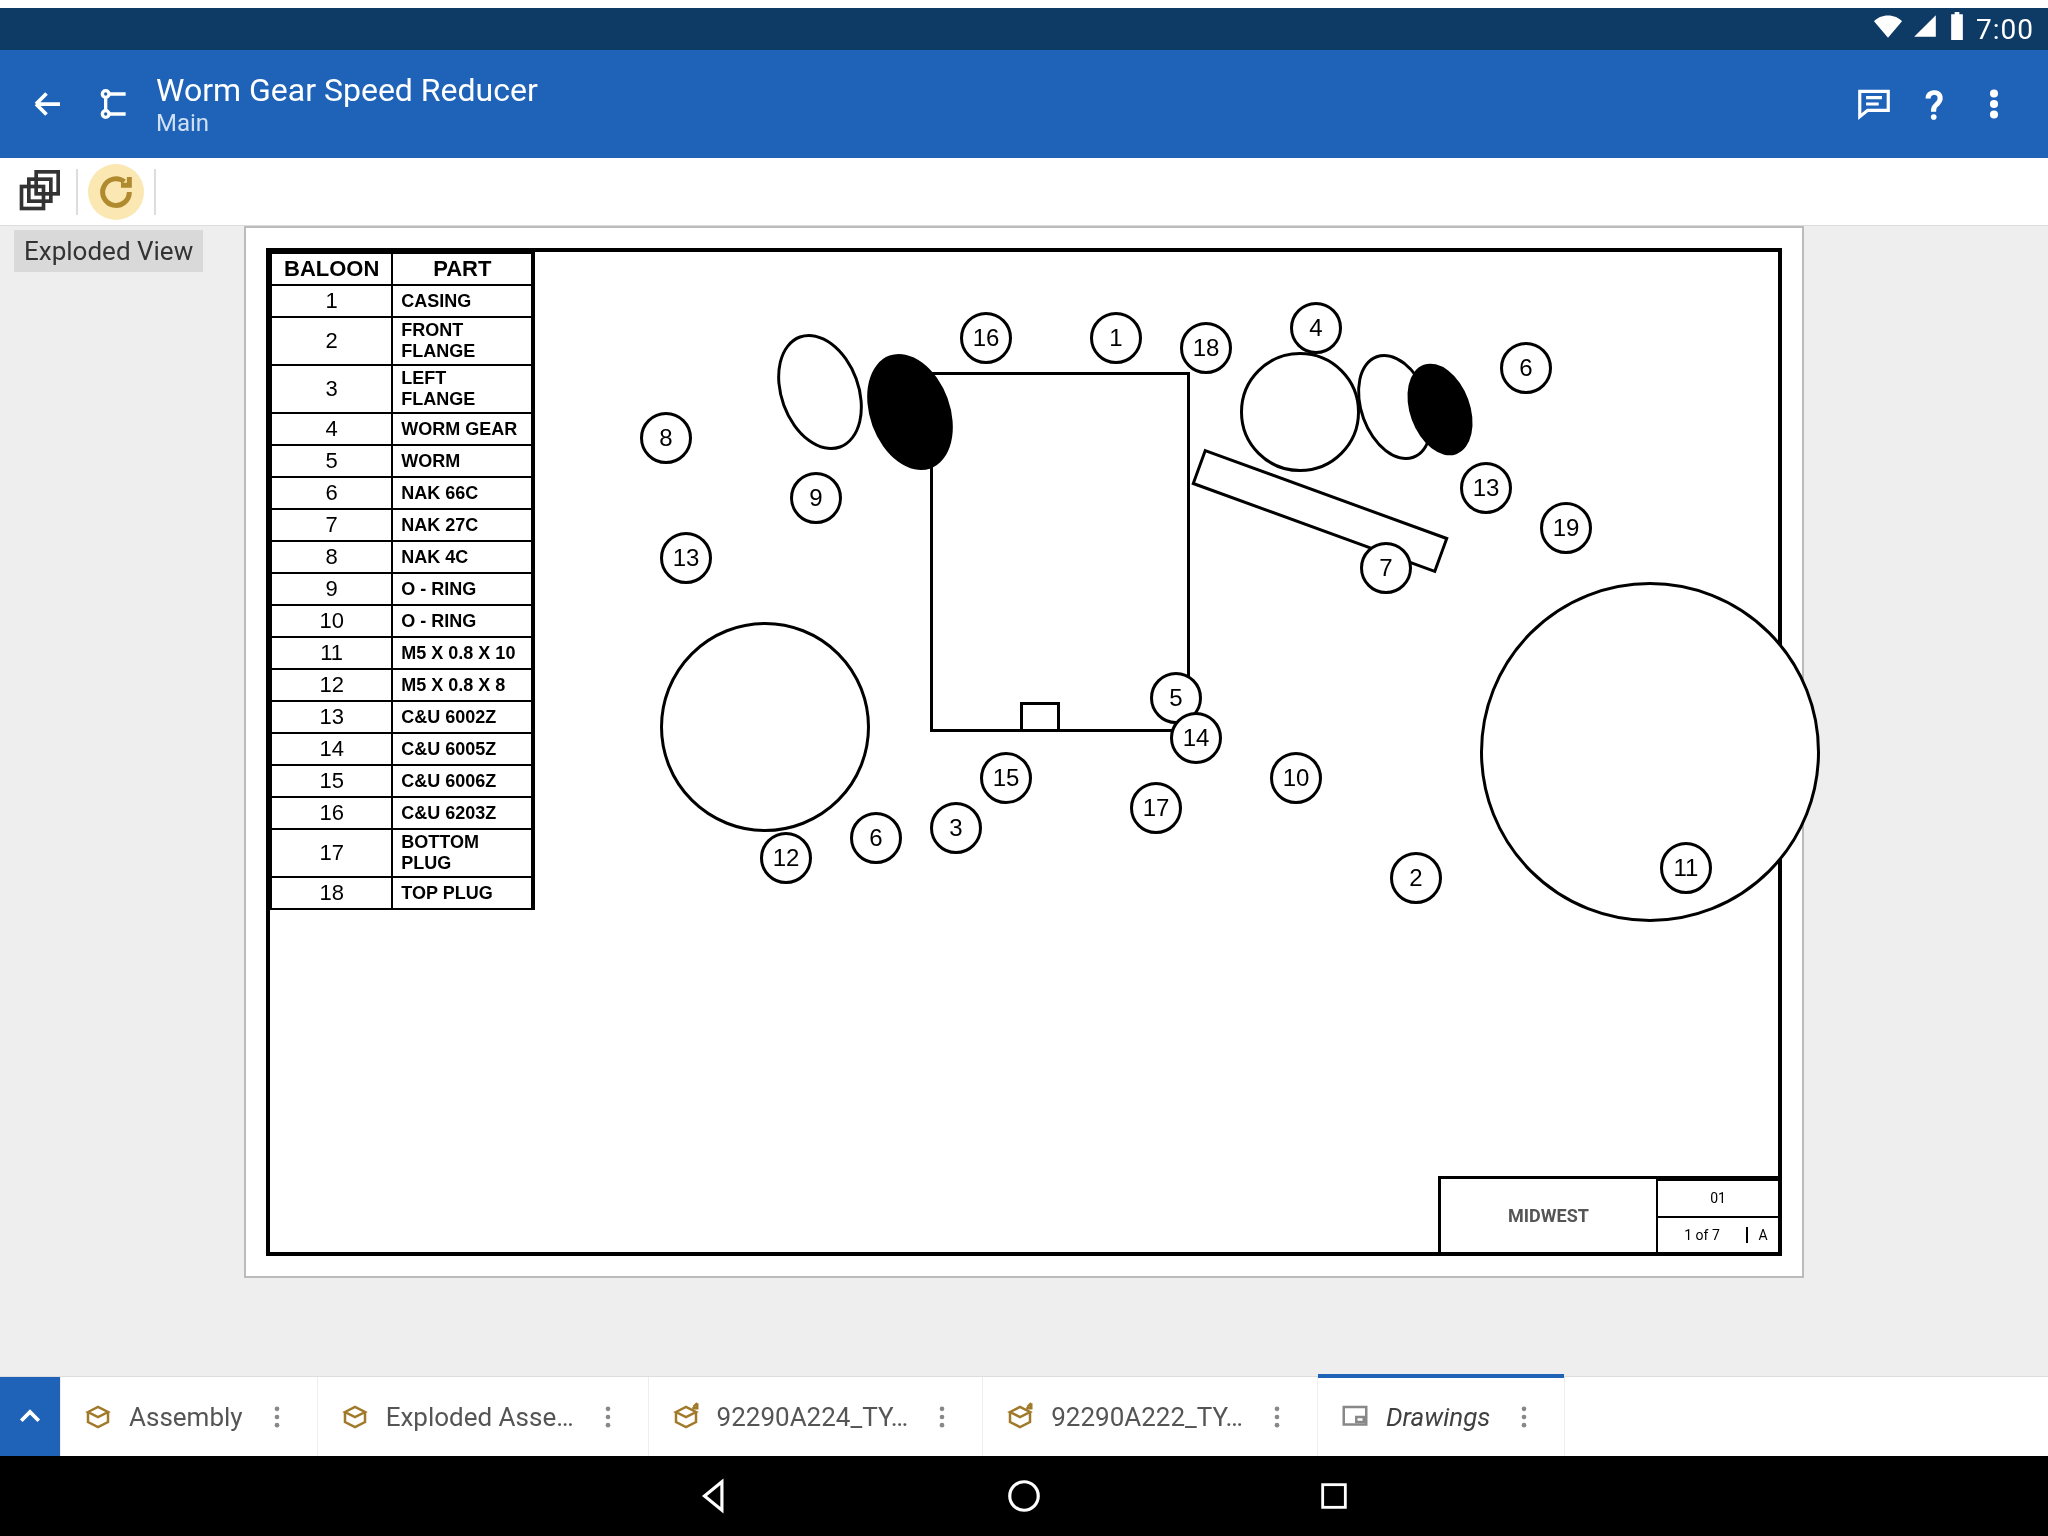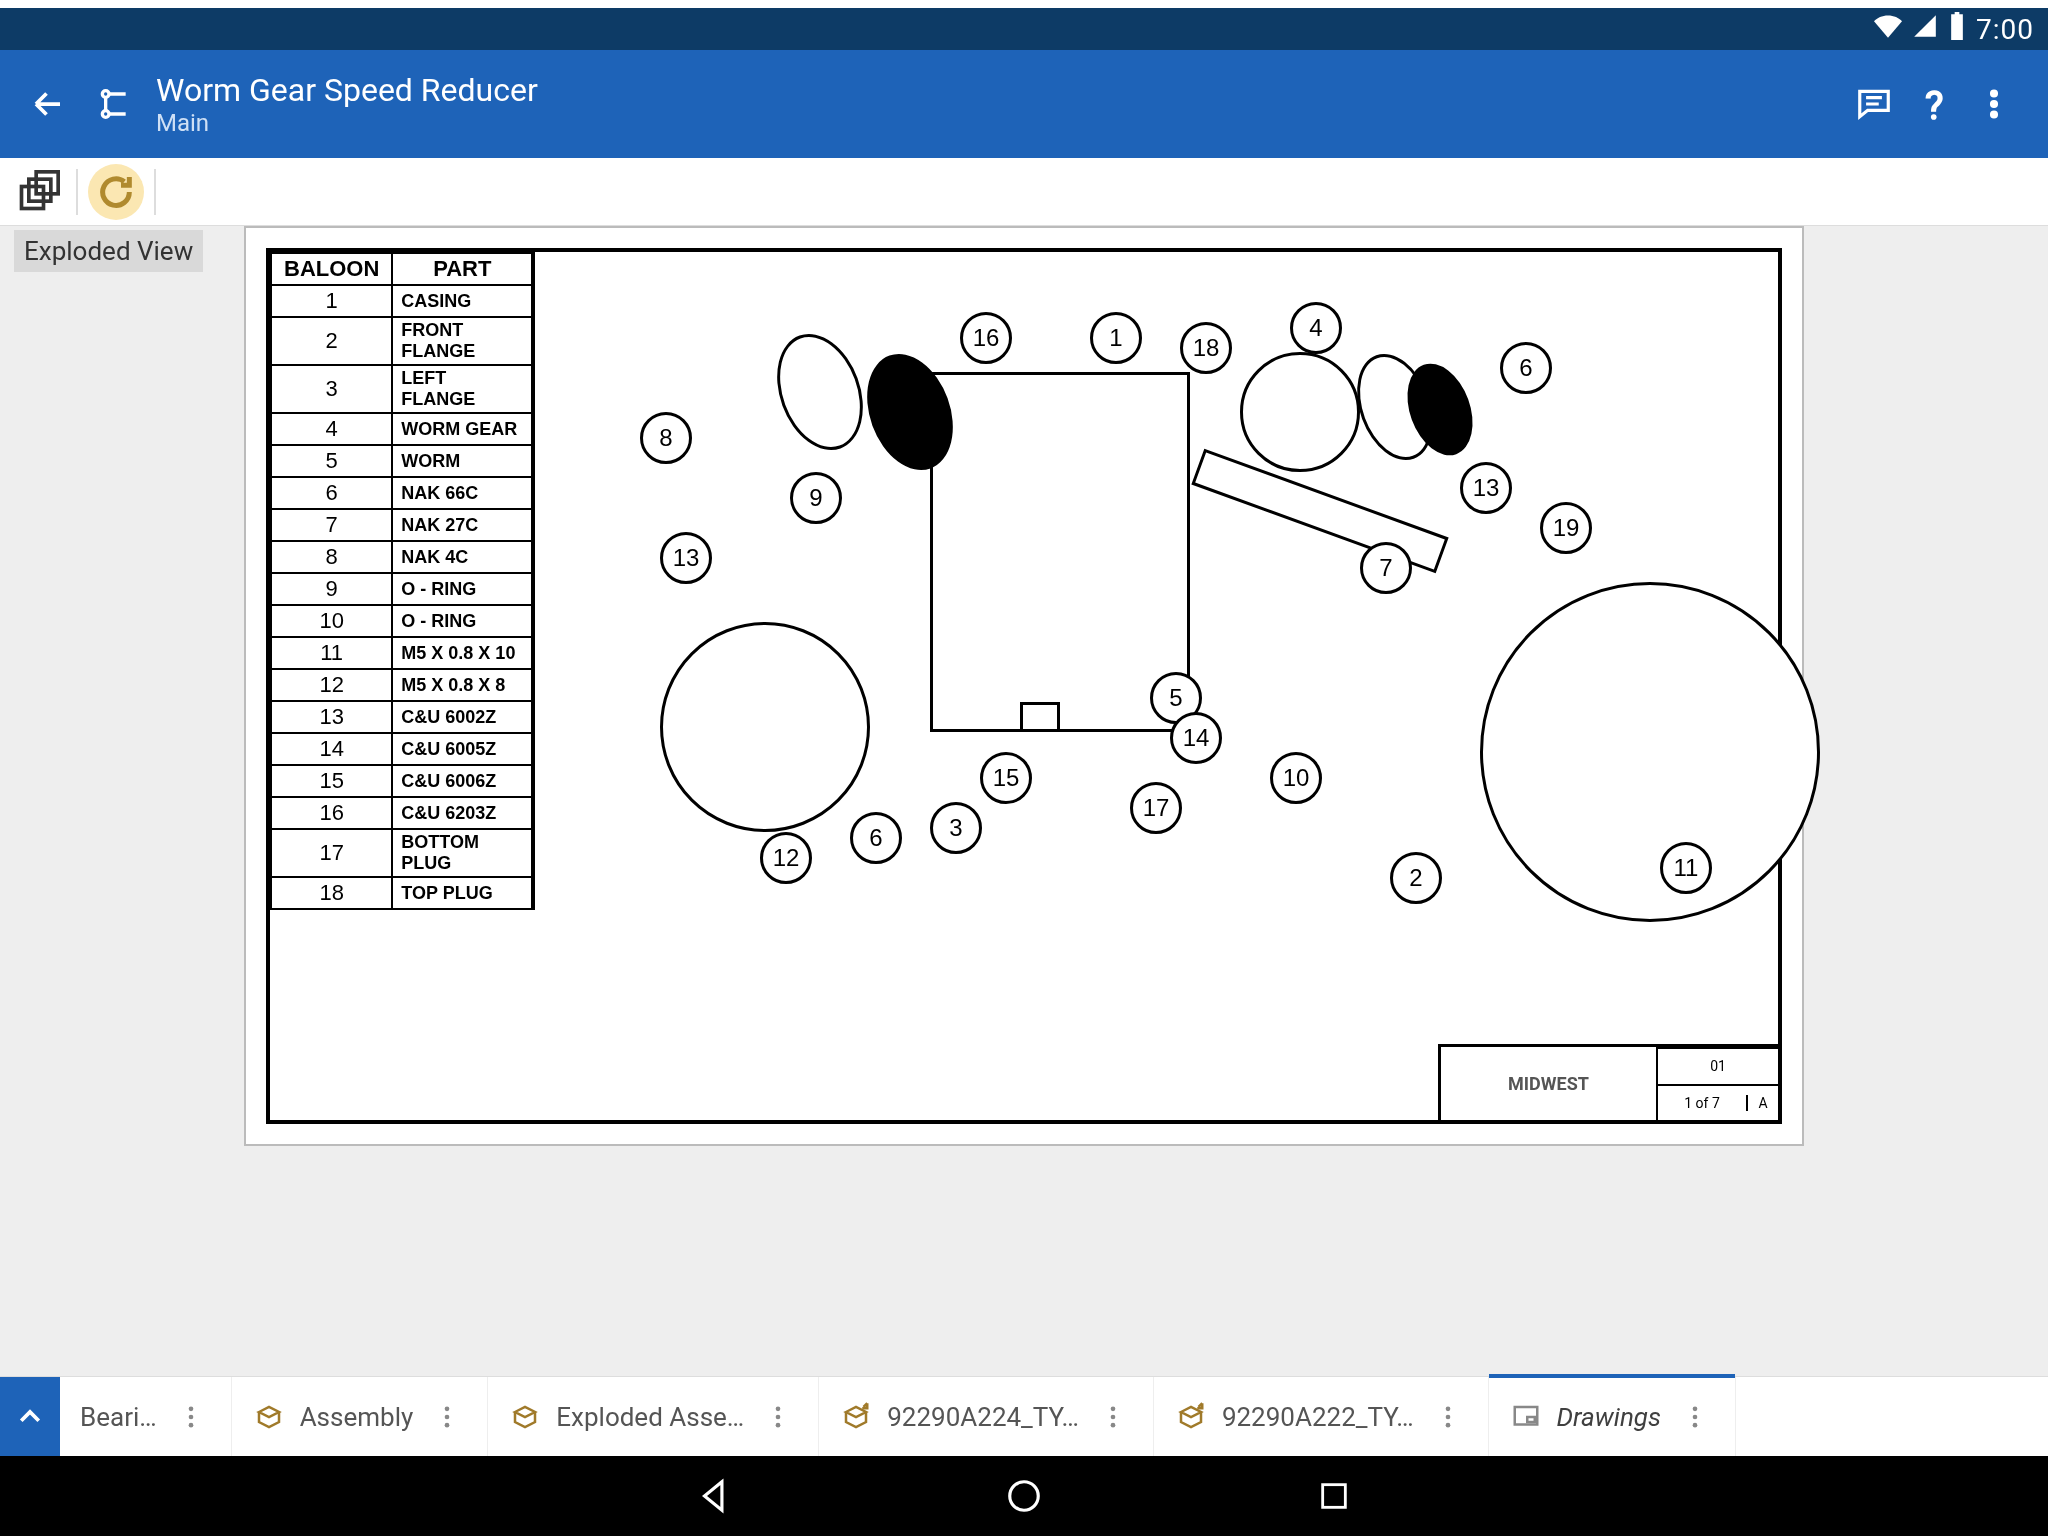--- a/index.html
+++ b/index.html
@@ -23,21 +23,21 @@
   .app-bar svg { stroke:#fff; fill:none; }
 
   
   .tool-strip { height: 68px; background:#fff; border-bottom: 1px solid #ddd; display:flex; align-items:center; padding-left: 10px; gap: 10px; }
   .tool-strip .t-btn { width: 56px; height: 56px; display:flex; align-items:center; justify-content:center; }
   .tool-strip .sep { width: 2px; height: 46px; background: #ddd; }
   .tool-strip .orbit { width:56px; height:56px; border-radius:50%; background:#fbe7b2; display:flex; align-items:center; justify-content:center; }
 
   
   .content { flex: 1; background: #eeeeee; position: relative; display:flex; justify-content:center; }
-  .sheet { margin-top: 0; width: 1560px; height: 920px; background:#fff; border: 2px solid #bbb; position:relative; }
+  .sheet { margin-top: 0; width: 1560px; height: 1052px; background:#fff; border: 2px solid #bbb; position:relative; }
   .badge { position:absolute; top: 4px; left: 14px; background:#d9d9d9; color:#333; padding: 6px 10px; font-size: 26px; }
   .frame { position:absolute; top: 20px; left: 20px; right: 20px; bottom: 20px; border: 4px solid #000; }
 
   
   .bom { position:absolute; top:0; left:0; border-right: 2px solid #000; background:#fff; }
   .bom table { border-collapse: collapse; }
   .bom th, .bom td { border: 2px solid #000; font-family: Arial, sans-serif; }
   .bom th { font-size: 22px; font-weight: bold; padding: 2px 12px; text-align:center; }
   .bom td.n { font-size: 22px; text-align:center; padding: 2px 8px; width: 90px; }
   .bom td.p { font-size: 18px; text-align:left; padding: 2px 8px; width: 140px; font-weight:bold; }
@@ -300,30 +300,20 @@
     </div>
   </div>
 
   <div class="tabs">
     <div class="expand">
       <svg width="30" height="30" viewBox="0 0 24 24">
           <path stroke="#fff" stroke-width="3" fill="none" d="M5 15l7-7 7 7"></path>
         </svg>
     </div>
     <div id="tabs-row" style="display:flex;flex:1;align-items:stretch;">
-        <div class="tab">
-          <span class="lbl">Beari…</span>
-          <span class="dots">
-            <svg width="28" height="28" viewBox="0 0 24 24">
-              <circle cx="12" cy="5" r="2" fill="#888"></circle>
-              <circle cx="12" cy="12" r="2" fill="#888"></circle>
-              <circle cx="12" cy="19" r="2" fill="#888"></circle>
-            </svg>
-          </span>
-        </div>
         <div class="tab-sep"></div>
         <div class="tab">
           <span class="tab-ico">
             <svg width="30" height="30" viewBox="0 0 24 24">
               <g stroke="#a07a2a" stroke-width="2" fill="none">
                 <path d="M4 8l8-4 8 4-8 4z"></path>
                 <path d="M4 8v8l8 4 8-4V8"></path>
               </g>
             </svg>
           </span>

